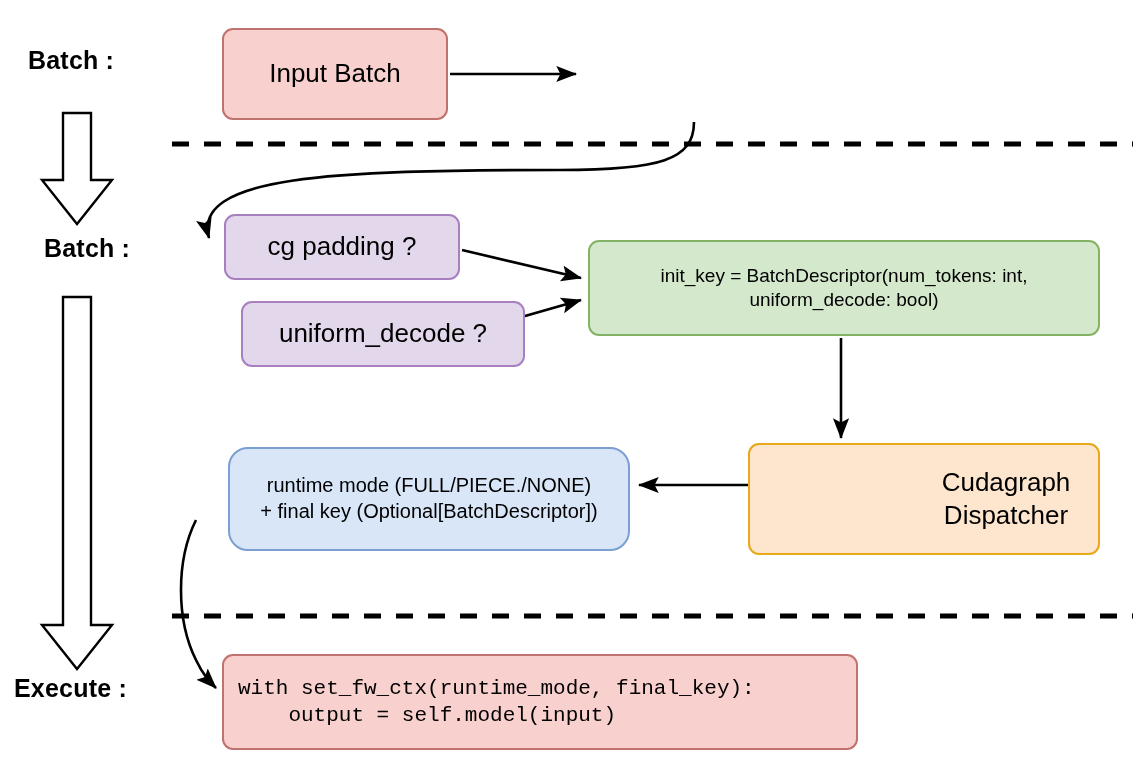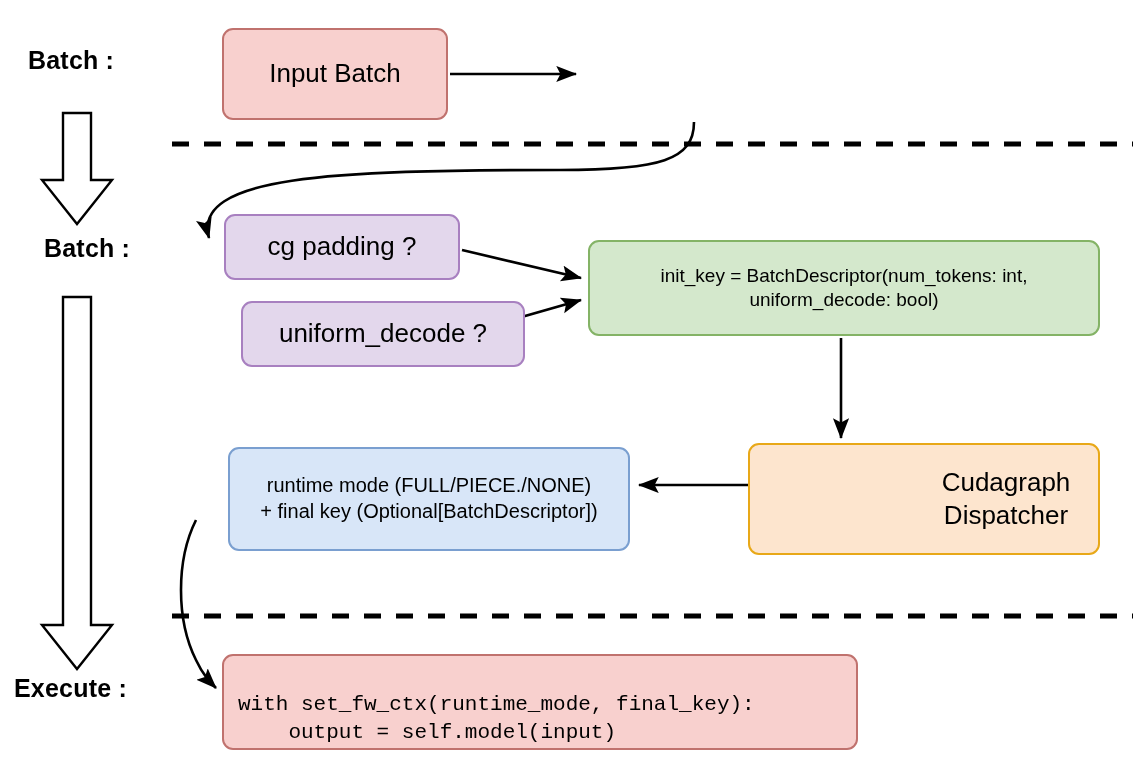--- a/index.html
+++ b/index.html
@@ -47,21 +47,21 @@
     font-family: "Liberation Sans", sans-serif;
     font-size: 26px;
     color: #000000;
     line-height: 1.28;
     padding: 2px 8px;
   }
   .node.code {
     font-family: "Liberation Mono", monospace;
     font-size: 21px;
     justify-content: flex-start;
-    align-items: flex-end;
+    align-items: center;
     text-align: left;
     white-space: pre;
     padding-left: 14px;
     line-height: 1.3;
   }
   .node-text {
     display: block;
     white-space: pre-line;
   }
   .node.code .node-text {
@@ -135,21 +135,21 @@
     <span class="node-text">init_key = BatchDescriptor(num_tokens: int,
 uniform_decode: bool)</span>
   </div>
 
   <div class="node n-dispatcher" style="justify-content: flex-end; padding-right: 12px; background-color: rgb(253, 229, 206); border-color: rgb(232, 168, 24);">
     <span class="node-text" style="width:160px;">Cudagraph
 Dispatcher</span>
   </div>
 
 
-  <div class="node n-runtime" style="background-color: rgb(216, 230, 248); border-color: rgb(122, 159, 208);">
+  <div class="node n-runtime" style="background-color: rgb(216, 230, 248); border-color: rgb(122, 159, 208); border-radius: 20px;">
     <span class="node-text">runtime mode (FULL/PIECE./NONE)
 + final key (Optional[BatchDescriptor])</span>
   </div>
 
   <div class="node code n-exec-code" style="background-color: rgb(248, 208, 206); border-color: rgb(192, 114, 110);">
     <span class="node-text">with set_fw_ctx(runtime_mode, final_key):
     output = self.model(input)</span>
   </div>
 
 </div>

